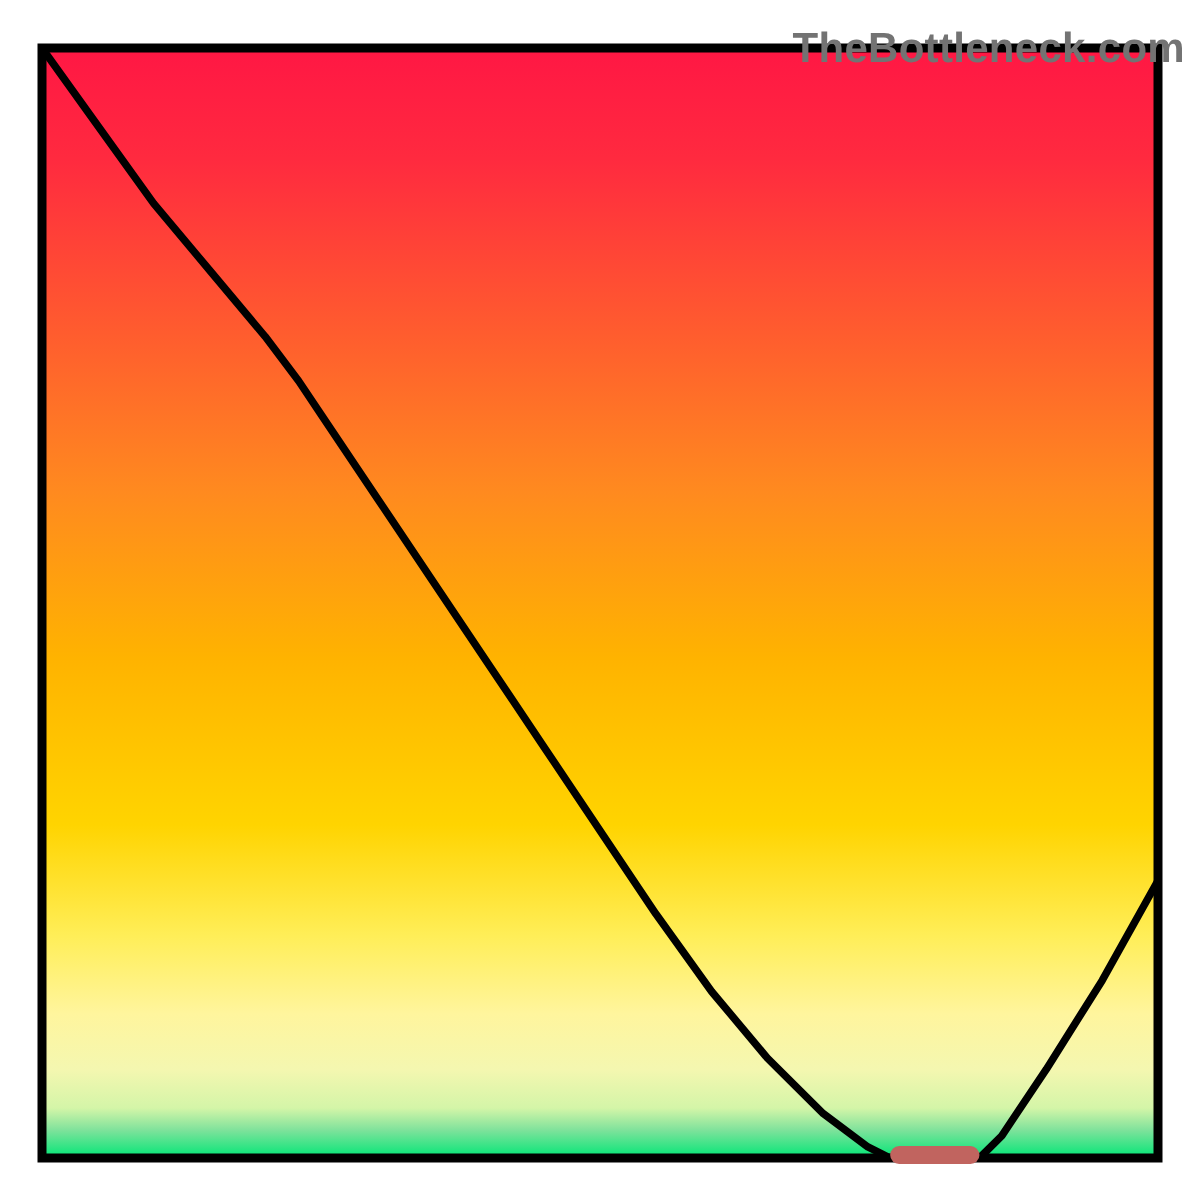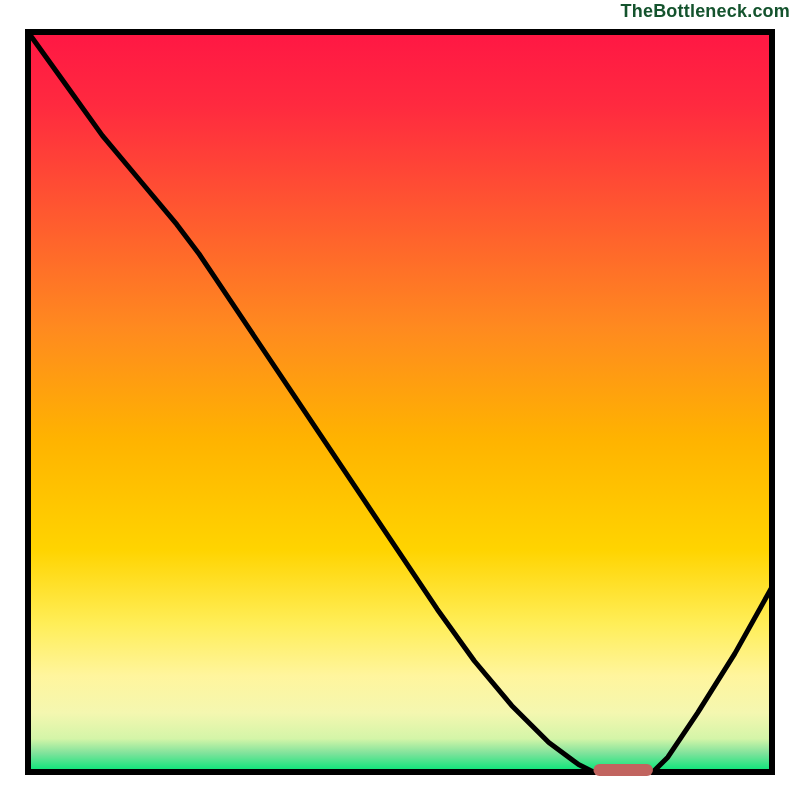--- a/index.html
+++ b/index.html
@@ -10,25 +10,25 @@
     background: #ffffff;
     font-family: Arial, Helvetica, sans-serif;
   }
   .wrap {
     position: relative;
     width: 800px;
     height: 800px;
   }
   .watermark {
     position: absolute;
-    top: 1px;
+    top: 16px;
     right: 10px;
-    font-size: 18px;
+    font-size: 28px;
     font-weight: 600;
-    color: #14532d;
+    color: #737373;
     letter-spacing: 0.2px;
     user-select: none;
   }
   svg {
     display: block;
   }
 </style>
 </head>
 <body>
 

